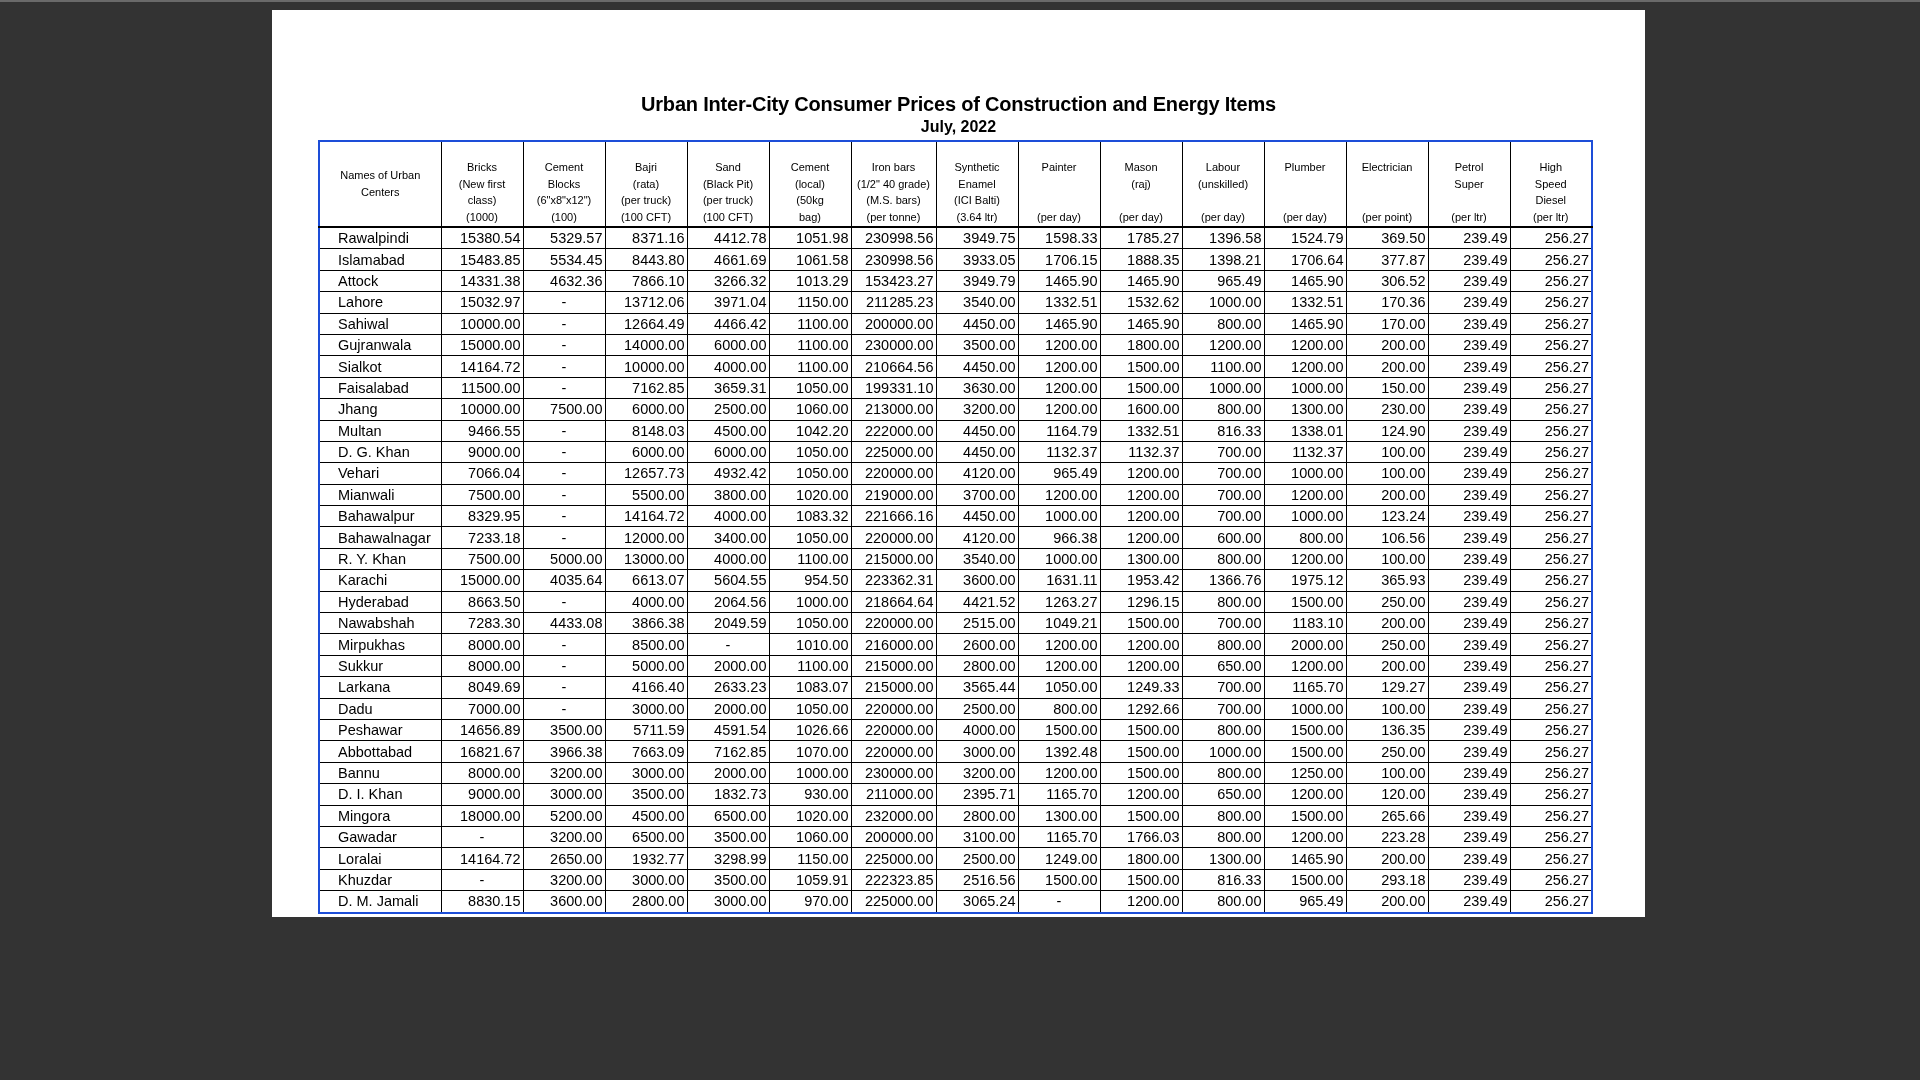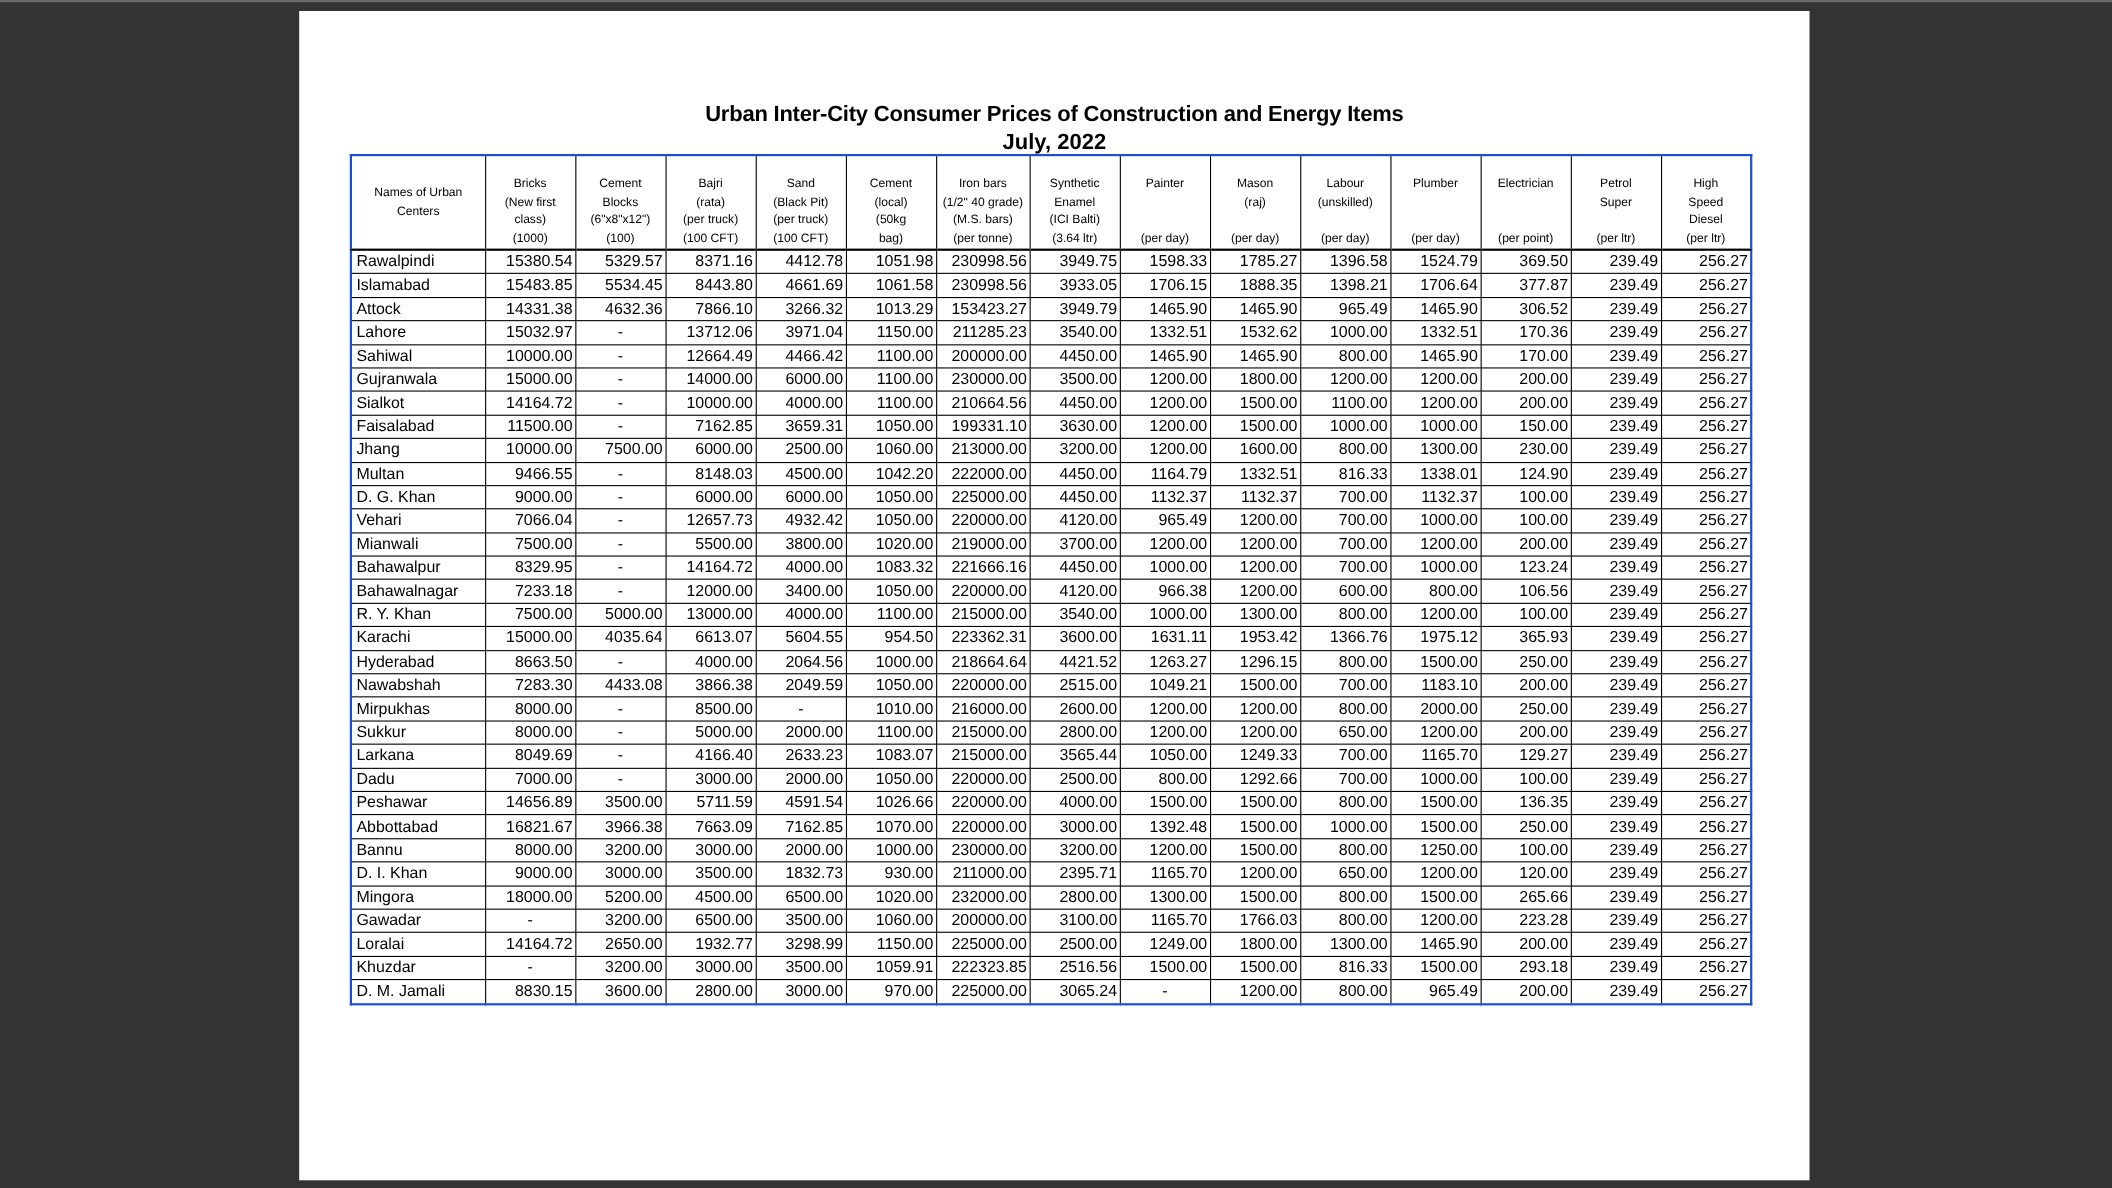--- a/index.html
+++ b/index.html
@@ -4,50 +4,50 @@
 <style>
   html, body { margin:0; padding:0; }
   body {
     width:1920px; height:1080px; overflow:hidden;
     background:#333333;
     position:relative;
     font-family:"Liberation Sans", "DejaVu Sans", sans-serif;
   }
   .topline { position:absolute; left:0; top:0; width:1920px; height:2px; background:#6a6a6a; }
   .page {
-    position:absolute; left:272px; top:10px; width:1373px; height:1063px;
+    position:absolute; left:272px; top:10px; width:1373px; height:907px;
     background:#ffffff;
   }
   .title {
     position:absolute; left:0; width:100%; text-align:center;
     font-weight:bold; color:#000;
   }
   .title.main { top:83px; font-size:20px; letter-spacing:-0.2px; }
-  .title.sub  { top:108px; font-size:20px; }
+  .title.sub  { top:108px; font-size:16px; }
   table.prices {
     position:absolute; left:46px; top:130px;
     border-collapse:collapse;
     border:2px solid #1d4ed8;
     table-layout:fixed;
     color:#000;
   }
   table.prices th {
     font-weight:normal; font-size:11px; line-height:16.5px;
     text-align:center; vertical-align:bottom;
     border:1px solid #000; border-bottom:2px solid #000;
     height:83px; padding:0 1px 1px 1px;
     white-space:pre-line;
   }
   table.prices th.namehead { vertical-align:middle; }
   table.prices td {
     font-size:14.5px; height:20.4px; line-height:20px;
     padding:0 2px; border:1px solid #000;
     text-align:right; white-space:nowrap; overflow:hidden;
   }
-  table.prices td.city { text-align:left; padding-left:4px; }
+  table.prices td.city { text-align:left; padding-left:18px; }
   table.prices td.dash { text-align:center; }
   col.c-name { width:122px; }
   col.c-num { width:82px; }
   col.c-iron { width:85px; }
 </style>
 </head>
 <body>
 
 <div class="topline"></div>
 

